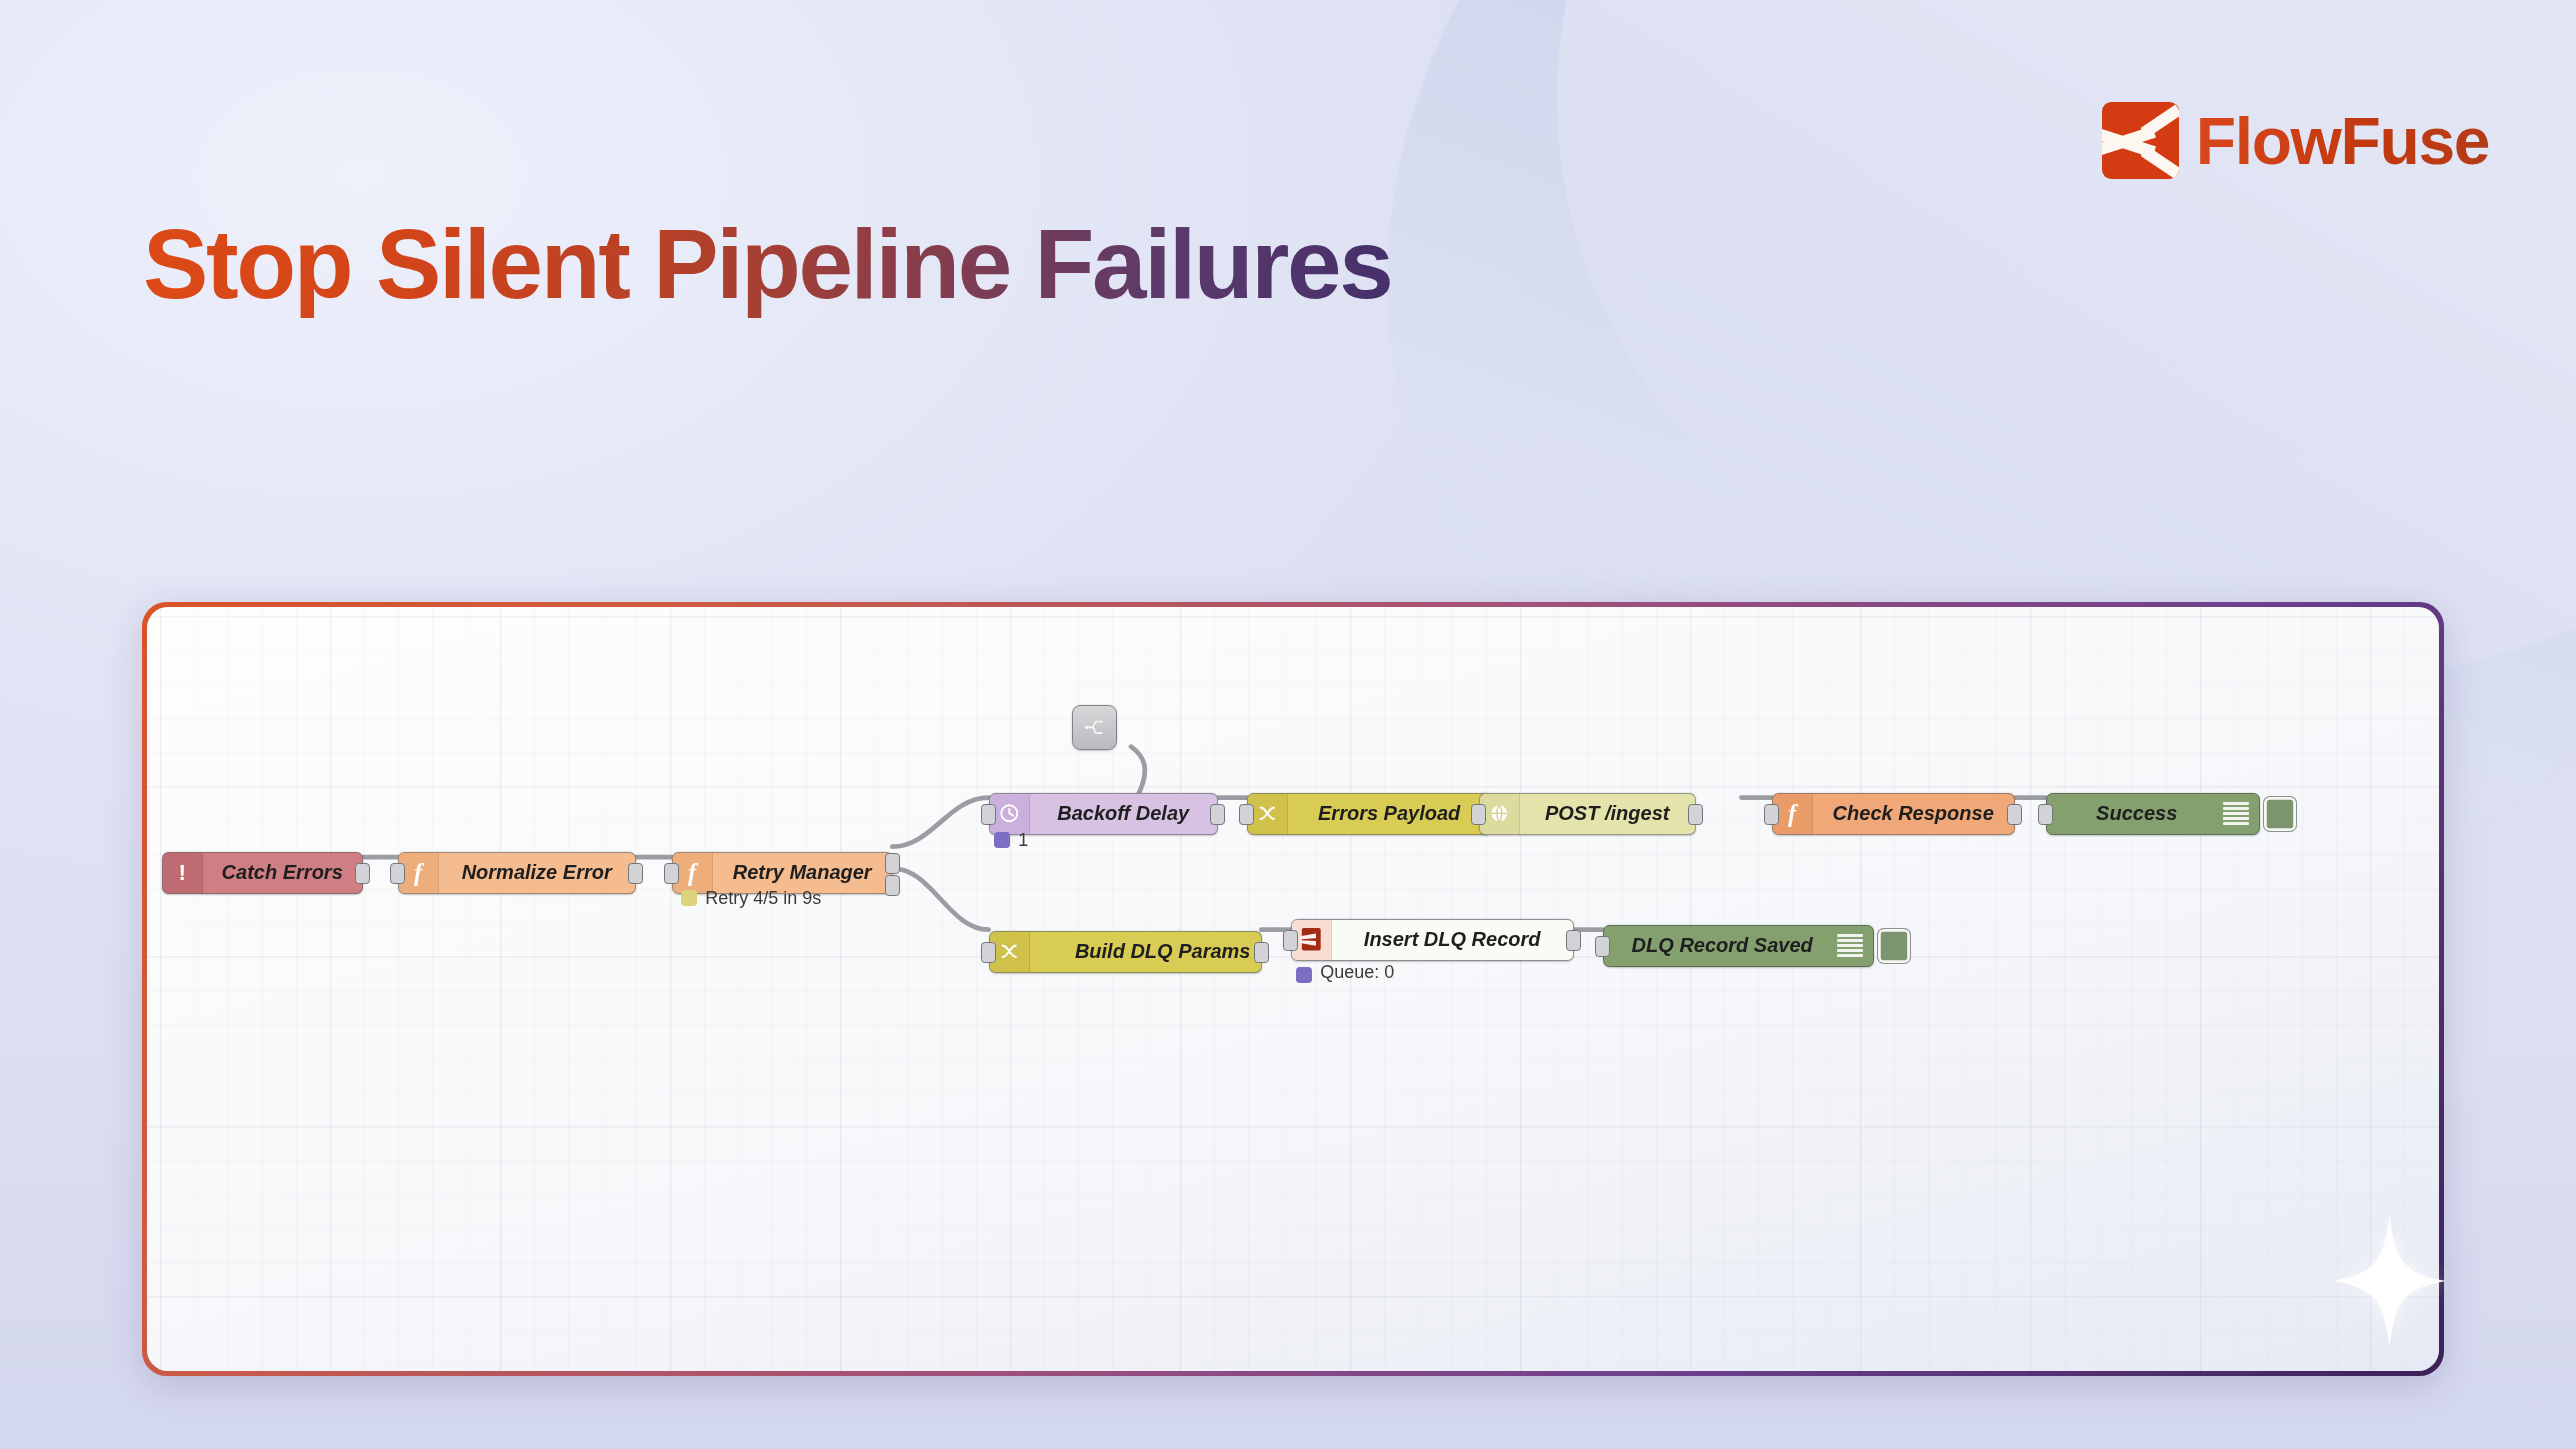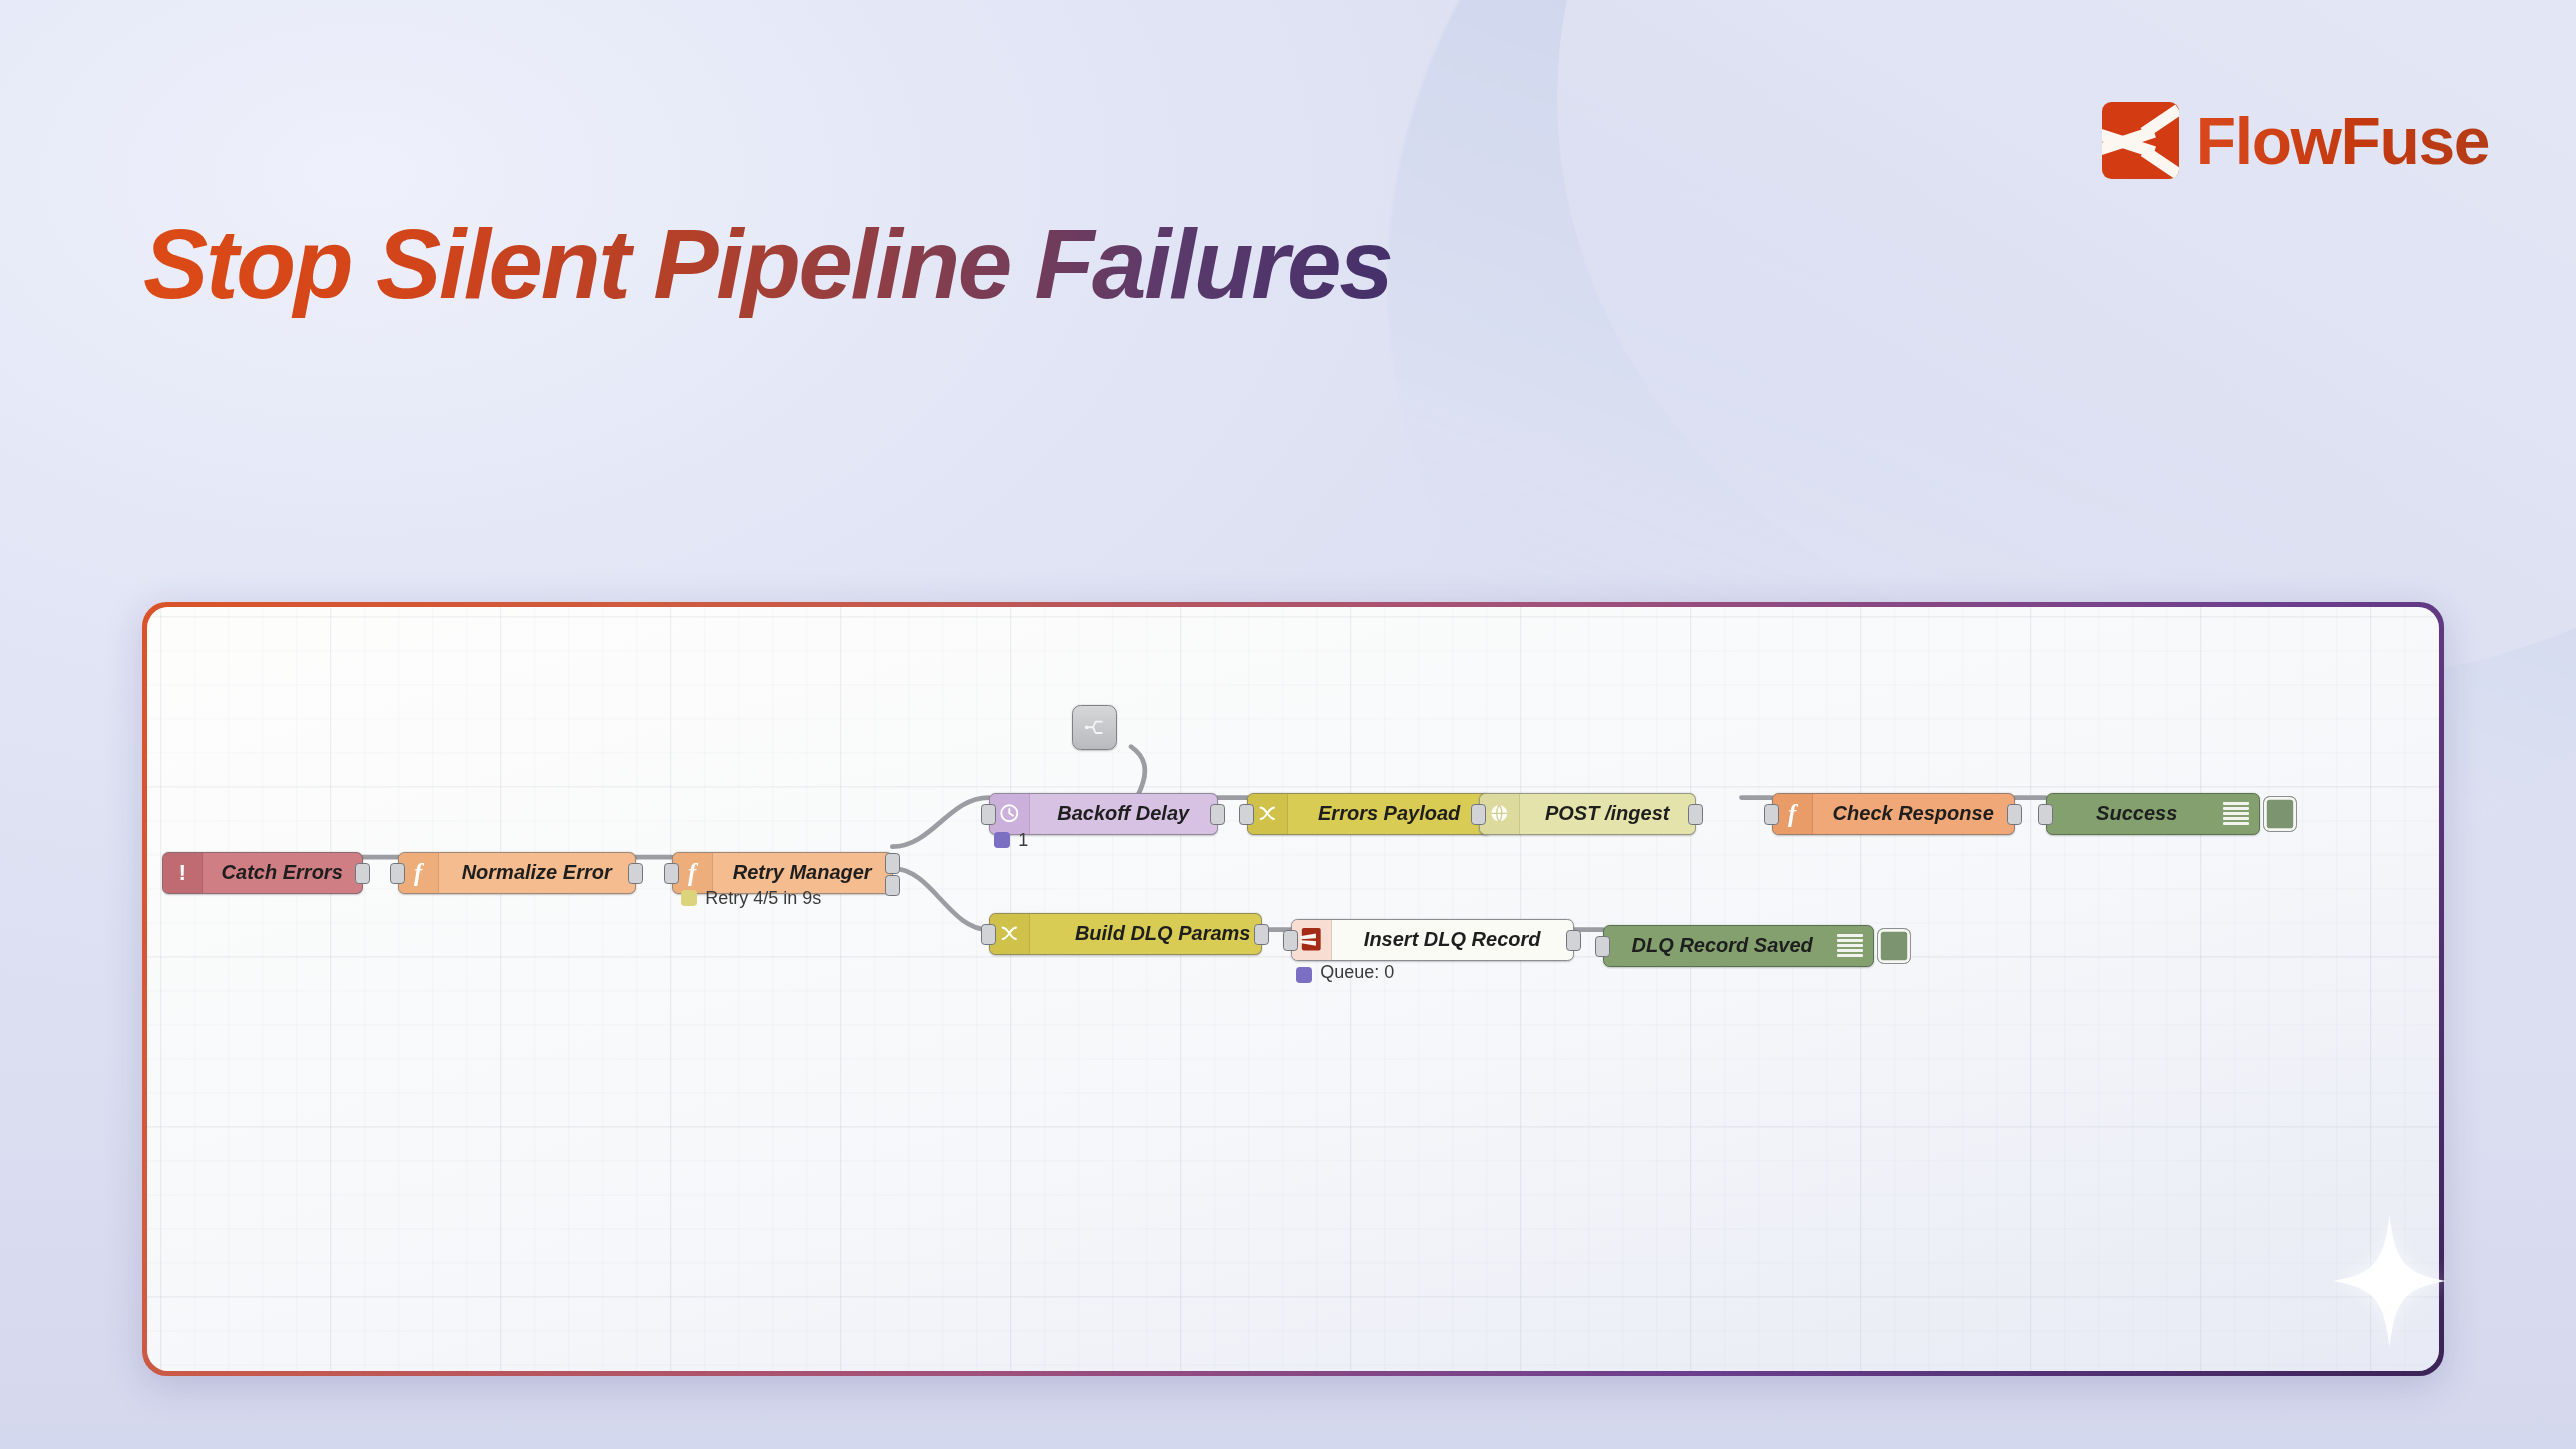--- a/index.html
+++ b/index.html
@@ -64,21 +64,20 @@
 
   
   #headline {
     position:absolute; left:143px; top:215px;
     z-index:5;
     font-weight:bold;
     font-size:98px;
     line-height:1.02;
     letter-spacing:-2.4px;
     white-space:nowrap;
-    font-style:italic;
   }
   #headline .hl {
     display:block;
     background: linear-gradient(96deg,#dc4a16 0%, #d2441a 22%, #b2402a 44%, #7e3d52 66%, #5b3a6b 82%, #45306a 100%);
     -webkit-background-clip:text; background-clip:text;
     -webkit-text-fill-color:transparent;
     color:#6d3a55;
     padding-bottom:7.5px;
   }
   #headline .hl2 { margin-top:3.8px; }
@@ -338,21 +337,21 @@
           <i></i>
           <i></i>
           <i></i>
           <i></i>
           <i></i>
         </span>
       <span class="port in" style="top:10.4px;"></span>
       <span class="dbg-btn"></span>
     </div>
 
-    <div class="node" style="left:842px; top:290px; width:273px; background:#d9cc55;gap:32px;">
+    <div class="node" style="left:842px; top:308px; width:273px; background:#d9cc55;gap:32px;">
       <span class="nicon" style="background:#cfc14a;">
         <svg width="22.6" height="22.6" viewBox="0 0 24 24">
             <path d="M5 6 C11 6, 13 18, 19 18 M5 18 C11 18, 13 6, 19 6" fill="none" stroke="#fff" stroke-width="2.2" stroke-linecap="round"></path>
           </svg>
       </span>
       <span class="nlabel">Build DLQ Params</span>
       <span class="port in" style="top:10.4px;"></span>
       <span class="port out" style="top:10.4px;"></span>
     </div>
 

